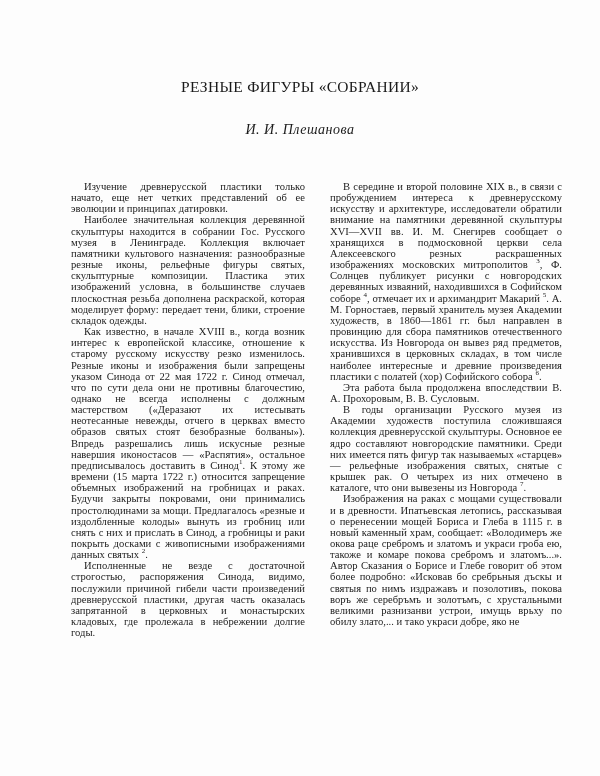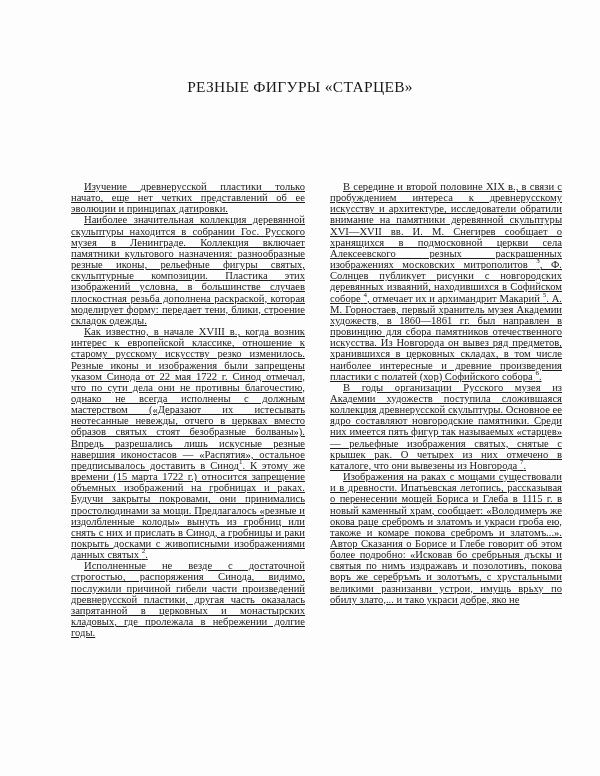--- a/index.html
+++ b/index.html
@@ -6,37 +6,39 @@
     body { width: 600px; height: 776px; position: relative; overflow: hidden; color: #1a1a1a; }
     .page { position: absolute; left: 0; top: 0; width: 600px; height: 776px; background: #fdfdfd; }
     .title { position: absolute; left: 0; width: 600px; text-align: center;
       font-family: "Liberation Serif", "DejaVu Serif", serif; font-size: 15.5px; letter-spacing: 0.3px; color: #1a1a1a; }
     .t1 { top: 78px; }
     .t2 { top: 94px; }
     .author { position: absolute; top: 122px; left: 0; width: 600px; text-align: center;
       font-family: "Liberation Serif", "DejaVu Serif", serif; font-style: italic; font-size: 14px; letter-spacing: 0.5px; }
     .col { position: absolute; top: 181px; width: 234px;
       font-family: "Liberation Serif", "DejaVu Serif", serif; font-size: 10.6px; line-height: 11.15px;
-      text-align: justify; hyphens: manual; color: #1c1c1c; text-decoration: underline; }
+      text-align: justify; hyphens: manual; color: #1c1c1c; }
     .col.left { left: 71px; }
     .col.right { left: 330px; width: 232px; }
     .col p { margin: 0; text-indent: 13px; }
     sup { font-size: 7px; line-height: 0; vertical-align: super; }
   </style>
 </head>
 <body>
 
 <div class="page">
-  <div class="title t1">РЕЗНЫЕ ФИГУРЫ «СТАРЦЕВ»</div>
+  <div class="title t1">РЕЗНЫЕ ФИГУРЫ «СОБРАНИИ»</div>
+  <div class="author">И. И. Плешанова</div>
 
   <div class="col left">
     <p>Изучение древнерусской пластики только начато, еще нет четких представлений об ее эволюции и принципах датировки.</p>
     <p>Наиболее значительная коллекция деревянной скульптуры находится в собрании Гос. Русского музея в Ленинграде. Коллекция включает памятники культового назначения: разнообразные резные иконы, рельефные фигуры святых, скульптурные композиции. Пластика этих изображений условна, в большинстве случаев плоскостная резьба дополнена раскраской, которая моделирует форму: передает тени, блики, строение складок одежды.</p>
     <p><span>Как известно, в начале XVIII в., когда возник интерес к европейской классике, отношение к старому русскому искусству резко изменилось. Резные иконы и изображения были запрещены указом Синода от 22 мая 1722 г. Синод отмечал, что по сути дела они не противны благочестию, однако не всегда исполнены с должным мастерством («Деразают их истесывать неотесанные невежды, отчего в церквах вместо образов святых стоят безобразные болваны»). Впредь разрешались лишь искусные резные навершия иконостасов — «Распятия», остальное предписывалось доставить в Синод</span><sup>1</sup><span>. К этому же времени (15 марта 1722 г.) относится запрещение объемных изображений на гробницах и раках. Будучи закрыты покровами, они принимались простолюдинами за мощи. Предлагалось «резные и издолбленные колоды» вынуть из гробниц или снять с них и прислать в Синод, а гробницы и раки покрыть досками с живописными изображениями данных святых</span>&nbsp;<sup>2</sup><span>.</span></p>
     <p>Исполненные не везде с достаточной строгостью, распоряжения Синода, видимо, послужили причиной гибели части произведений древнерусской пластики, другая часть оказалась запрятанной в церковных и монастырских кладовых, где пролежала в небрежении долгие годы.</p>
   </div>
 
   <div class="col right">
     <p><span>В середине и второй половине XIX в., в связи с пробуждением интереса к древнерусскому искусству и архитектуре, исследователи обратили внимание на памятники деревянной скульптуры XVI—XVII вв. И. М. Снегирев сообщает о хранящихся в подмосковной церкви села Алексеевского резных раскрашенных изображениях московских митрополитов</span>&nbsp;<sup>3</sup><span>, Ф. Солнцев публикует рисунки с новгородских деревянных изваяний, находившихся в Софийском соборе</span>&nbsp;<sup>4</sup><span>, отмечает их и архимандрит Макарий</span>&nbsp;<sup>5</sup><span>. А. М. Горностаев, первый хранитель музея Академии художеств, в 1860—1861 гг. был направлен в провинцию для сбора памятников отечественного искусства. Из Новгорода он вывез ряд предметов, хранившихся в церковных складах, в том числе наиболее интересные и древние произведения пластики с полатей (хор) Софийского собора</span>&nbsp;<sup>6</sup><span>.</span></p>
+    <p>Эта работа была продолжена впоследствии В. А. Прохоровым, В. В. Сусловым.</p>
     <p><span>В годы организации Русского музея из Академии художеств поступила сложившаяся коллекция древнерусской скульптуры. Основное ее ядро составляют новгородские памятники. Среди них имеется пять фигур так называемых «старцев» — рельефные изображения святых, снятые с крышек рак. О четырех из них отмечено в каталоге, что они вывезены из Новгорода</span>&nbsp;<sup>7</sup><span>.</span></p>
     <p>Изображения на раках с мощами существовали и в древности. Ипатьевская летопись, рассказывая о перенесении мощей Бориса и Глеба в 1115 г. в новый каменный храм, сообщает: «Володимеръ же окова раце сребромъ и златомъ и украси гроба ею, такоже и комаре покова сребромъ и златомъ...». Автор Сказания о Борисе и Глебе говорит об этом более подробно: «Исковав бо сребрьныя дъскы и святыя по нимъ издражавъ и позолотивъ, покова воръ же серебръмъ и золотъмъ, с хрустальными великими разнизанви устрои, имущь врьху по обилу злато,... и тако украси добре, яко не</p>
   </div>
 </div>
 
 </body></html>

